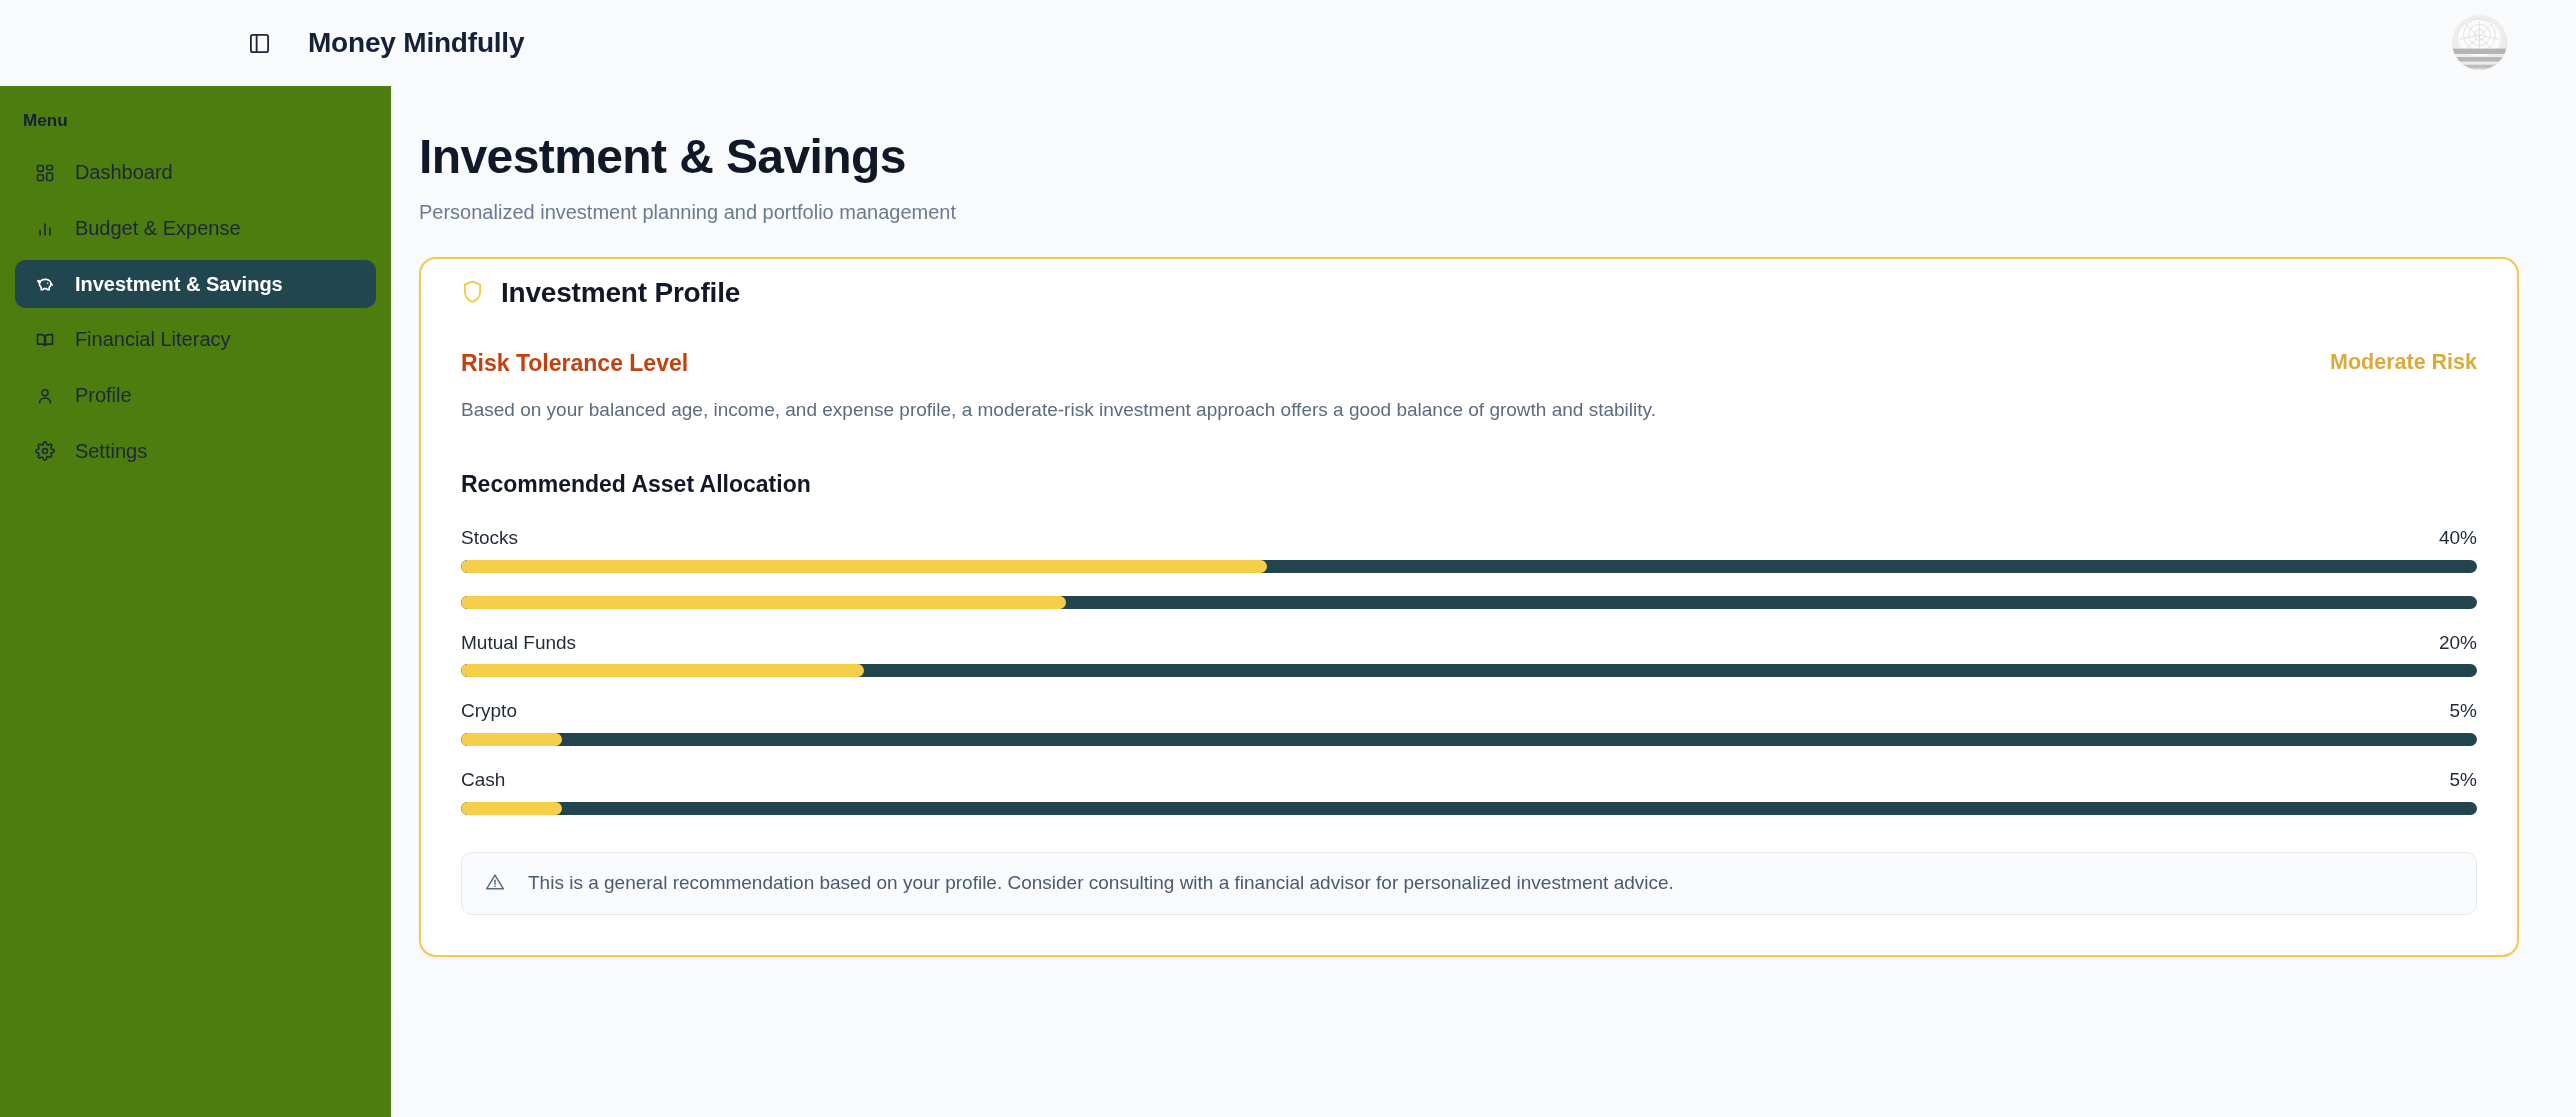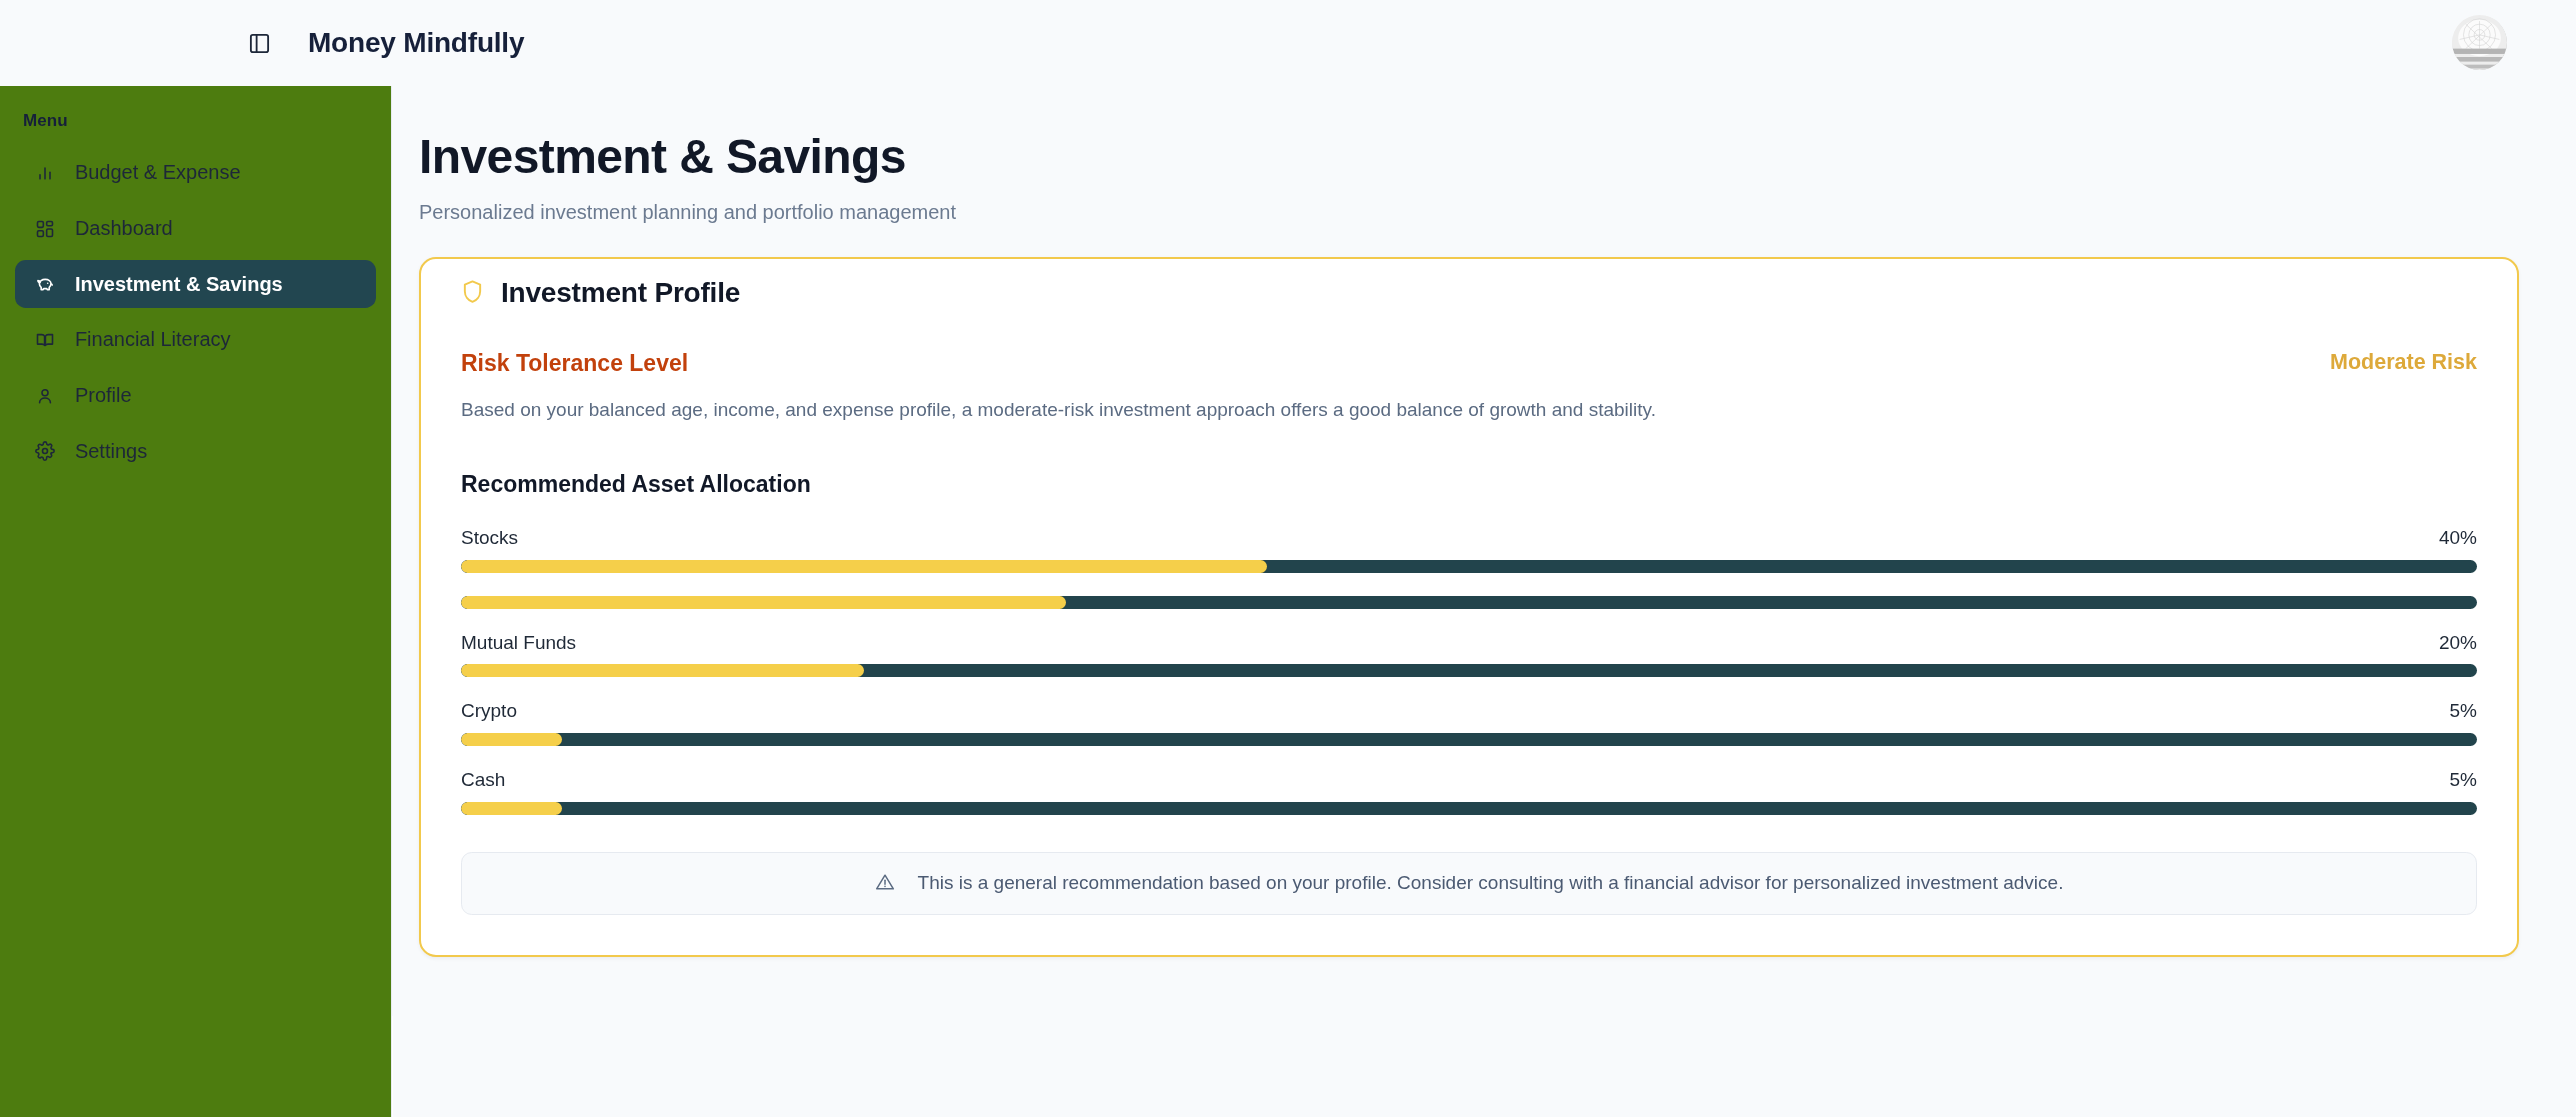--- a/index.html
+++ b/index.html
@@ -222,21 +222,20 @@
 
   .notice {
     margin-top: 37px;
     background: #f8fafc;
     border: 1.5px solid #e6eaf0;
     border-radius: 10.7px;
     padding: 19px 23px;
     display: flex;
     align-items: center;
     gap: 23px;
-    justify-content: center;
   }
   .notice-text {
     font-size: 19px;
     color: #4b5a72;
   }
 </style>
 </head>
 <body>
 
 <div class="app">
@@ -272,38 +271,38 @@
       </svg>
     </div>
   </div>
 
   <div class="sidebar">
     <div class="menu-label">Menu</div>
 
     <div class="nav-item">
       <span class="nav-icon">
         <svg width="20" height="20" viewBox="0 0 24 24" fill="none" stroke="#1d2739" stroke-width="1.9" stroke-linecap="round" stroke-linejoin="round">
-          <line x1="6" y1="14" x2="6" y2="19"></line>
-          <line x1="12" y1="6" x2="12" y2="19"></line>
-          <line x1="18" y1="11" x2="18" y2="19"></line>
-        </svg>
-      </span>
-      <span class="nav-text">Budget &amp; Expense</span>
-    </div>
-
-    <div class="nav-item">
-      <span class="nav-icon">
-        <svg width="20" height="20" viewBox="0 0 24 24" fill="none" stroke="#1d2739" stroke-width="1.9" stroke-linecap="round" stroke-linejoin="round">
           <rect x="3" y="3" width="7" height="7" rx="1.5"></rect>
           <rect x="14" y="3" width="7" height="5" rx="1.5"></rect>
           <rect x="14" y="12" width="7" height="9" rx="1.5"></rect>
           <rect x="3" y="14" width="7" height="7" rx="1.5"></rect>
         </svg>
       </span>
       <span class="nav-text">Dashboard</span>
+    </div>
+
+    <div class="nav-item">
+      <span class="nav-icon">
+        <svg width="20" height="20" viewBox="0 0 24 24" fill="none" stroke="#1d2739" stroke-width="1.9" stroke-linecap="round" stroke-linejoin="round">
+          <line x1="6" y1="14" x2="6" y2="19"></line>
+          <line x1="12" y1="6" x2="12" y2="19"></line>
+          <line x1="18" y1="11" x2="18" y2="19"></line>
+        </svg>
+      </span>
+      <span class="nav-text">Budget &amp; Expense</span>
     </div>
 
     <div class="nav-item active">
       <span class="nav-icon">
         <svg width="21.5" height="21.5" viewBox="0 0 24 24" fill="none" stroke="#ffffff" stroke-width="1.8" stroke-linecap="round" stroke-linejoin="round">
           <path d="M19 11c0-3-2.9-5-6.5-5S6 8 6 11c0 1.6.8 3 2 4v2.5h2.2l.6-1.2h3.4l.6 1.2H17V15c1.2-1 2-2.4 2-4z"></path>
           <circle cx="15.3" cy="10.4" r="0.9" fill="#ffffff" stroke="none"></circle>
           <path d="M6.3 9.6C5 9.4 4.2 8.4 4.4 7.2c1.3 0 2.2.6 2.6 1.6"></path>
           <path d="M19 11.2c.8 0 1.3.5 1.3 1.2"></path>
         </svg>

